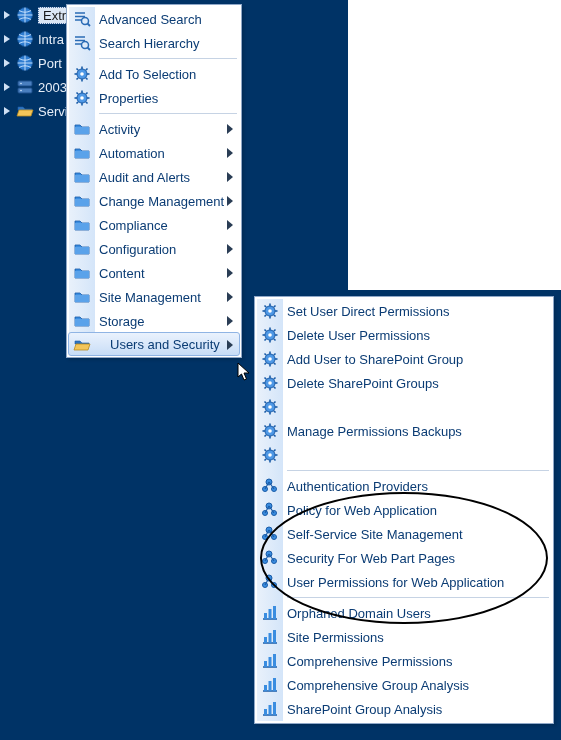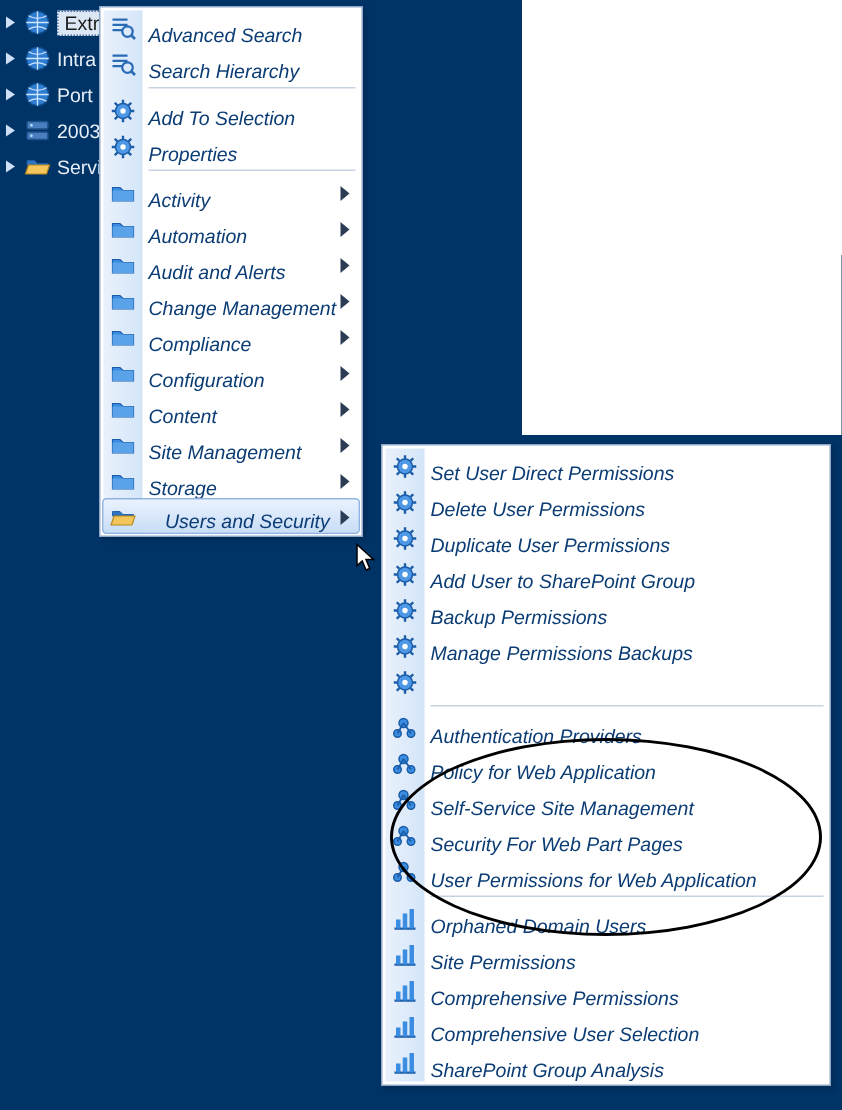--- a/index.html
+++ b/index.html
@@ -88,28 +88,27 @@
     bottom: 2px;
     width: 26px;
     background: linear-gradient(to right, #e9f1fb, #d4e5f9);
   }
   .menu-body {
     position: relative;
   }
   .menu-item {
     position: relative;
     display: flex;
-    align-items: flex-end;
+    align-items: center;
     height: 24px;
     padding-left: 30px;
     padding-right: 18px;
     white-space: nowrap;
     color: #0b3c74;
     cursor: default;
-    font-style: italic;
   }
   .menu-item .mi-icon {
     position: absolute;
     left: 4px;
     top: 3px;
     width: 18px;
     height: 18px;
     display: inline-flex;
     align-items: center;
     justify-content: center;
@@ -355,37 +354,36 @@
           </svg>
         </span>
         <span>Delete User Permissions</span>
       </div>
       <div class="menu-item">
         <span class="mi-icon">
           <svg width="18" height="18" viewBox="0 0 18 18">
             <use href="#ic-gear"></use>
           </svg>
         </span>
-        <span>Duplicate User Permissions</span>
-      </div>
-      <div class="menu-item">
-        <span class="mi-icon">
-          <svg width="18" height="18" viewBox="0 0 18 18">
-            <use href="#ic-gear"></use>
-          </svg>
-        </span>
         <span>Add User to SharePoint Group</span>
       </div>
       <div class="menu-item">
         <span class="mi-icon">
           <svg width="18" height="18" viewBox="0 0 18 18">
             <use href="#ic-gear"></use>
           </svg>
         </span>
-        <span>Backup Permissions</span>
+        <span>Delete SharePoint Groups</span>
+      </div>
+      <div class="menu-item">
+        <span class="mi-icon">
+          <svg width="18" height="18" viewBox="0 0 18 18">
+            <use href="#ic-gear"></use>
+          </svg>
+        </span>
       </div>
       <div class="menu-item">
         <span class="mi-icon">
           <svg width="18" height="18" viewBox="0 0 18 18">
             <use href="#ic-gear"></use>
           </svg>
         </span>
         <span>Manage Permissions Backups</span>
       </div>
       <div class="menu-item">
@@ -460,21 +458,21 @@
           </svg>
         </span>
         <span>Comprehensive Permissions</span>
       </div>
       <div class="menu-item">
         <span class="mi-icon">
           <svg width="18" height="18" viewBox="0 0 18 18">
             <use href="#ic-chart"></use>
           </svg>
         </span>
-        <span>Comprehensive User Selection</span>
+        <span>Comprehensive Group Analysis</span>
       </div>
       <div class="menu-item">
         <span class="mi-icon">
           <svg width="18" height="18" viewBox="0 0 18 18">
             <use href="#ic-chart"></use>
           </svg>
         </span>
         <span>SharePoint Group Analysis</span>
       </div>
     </div>

